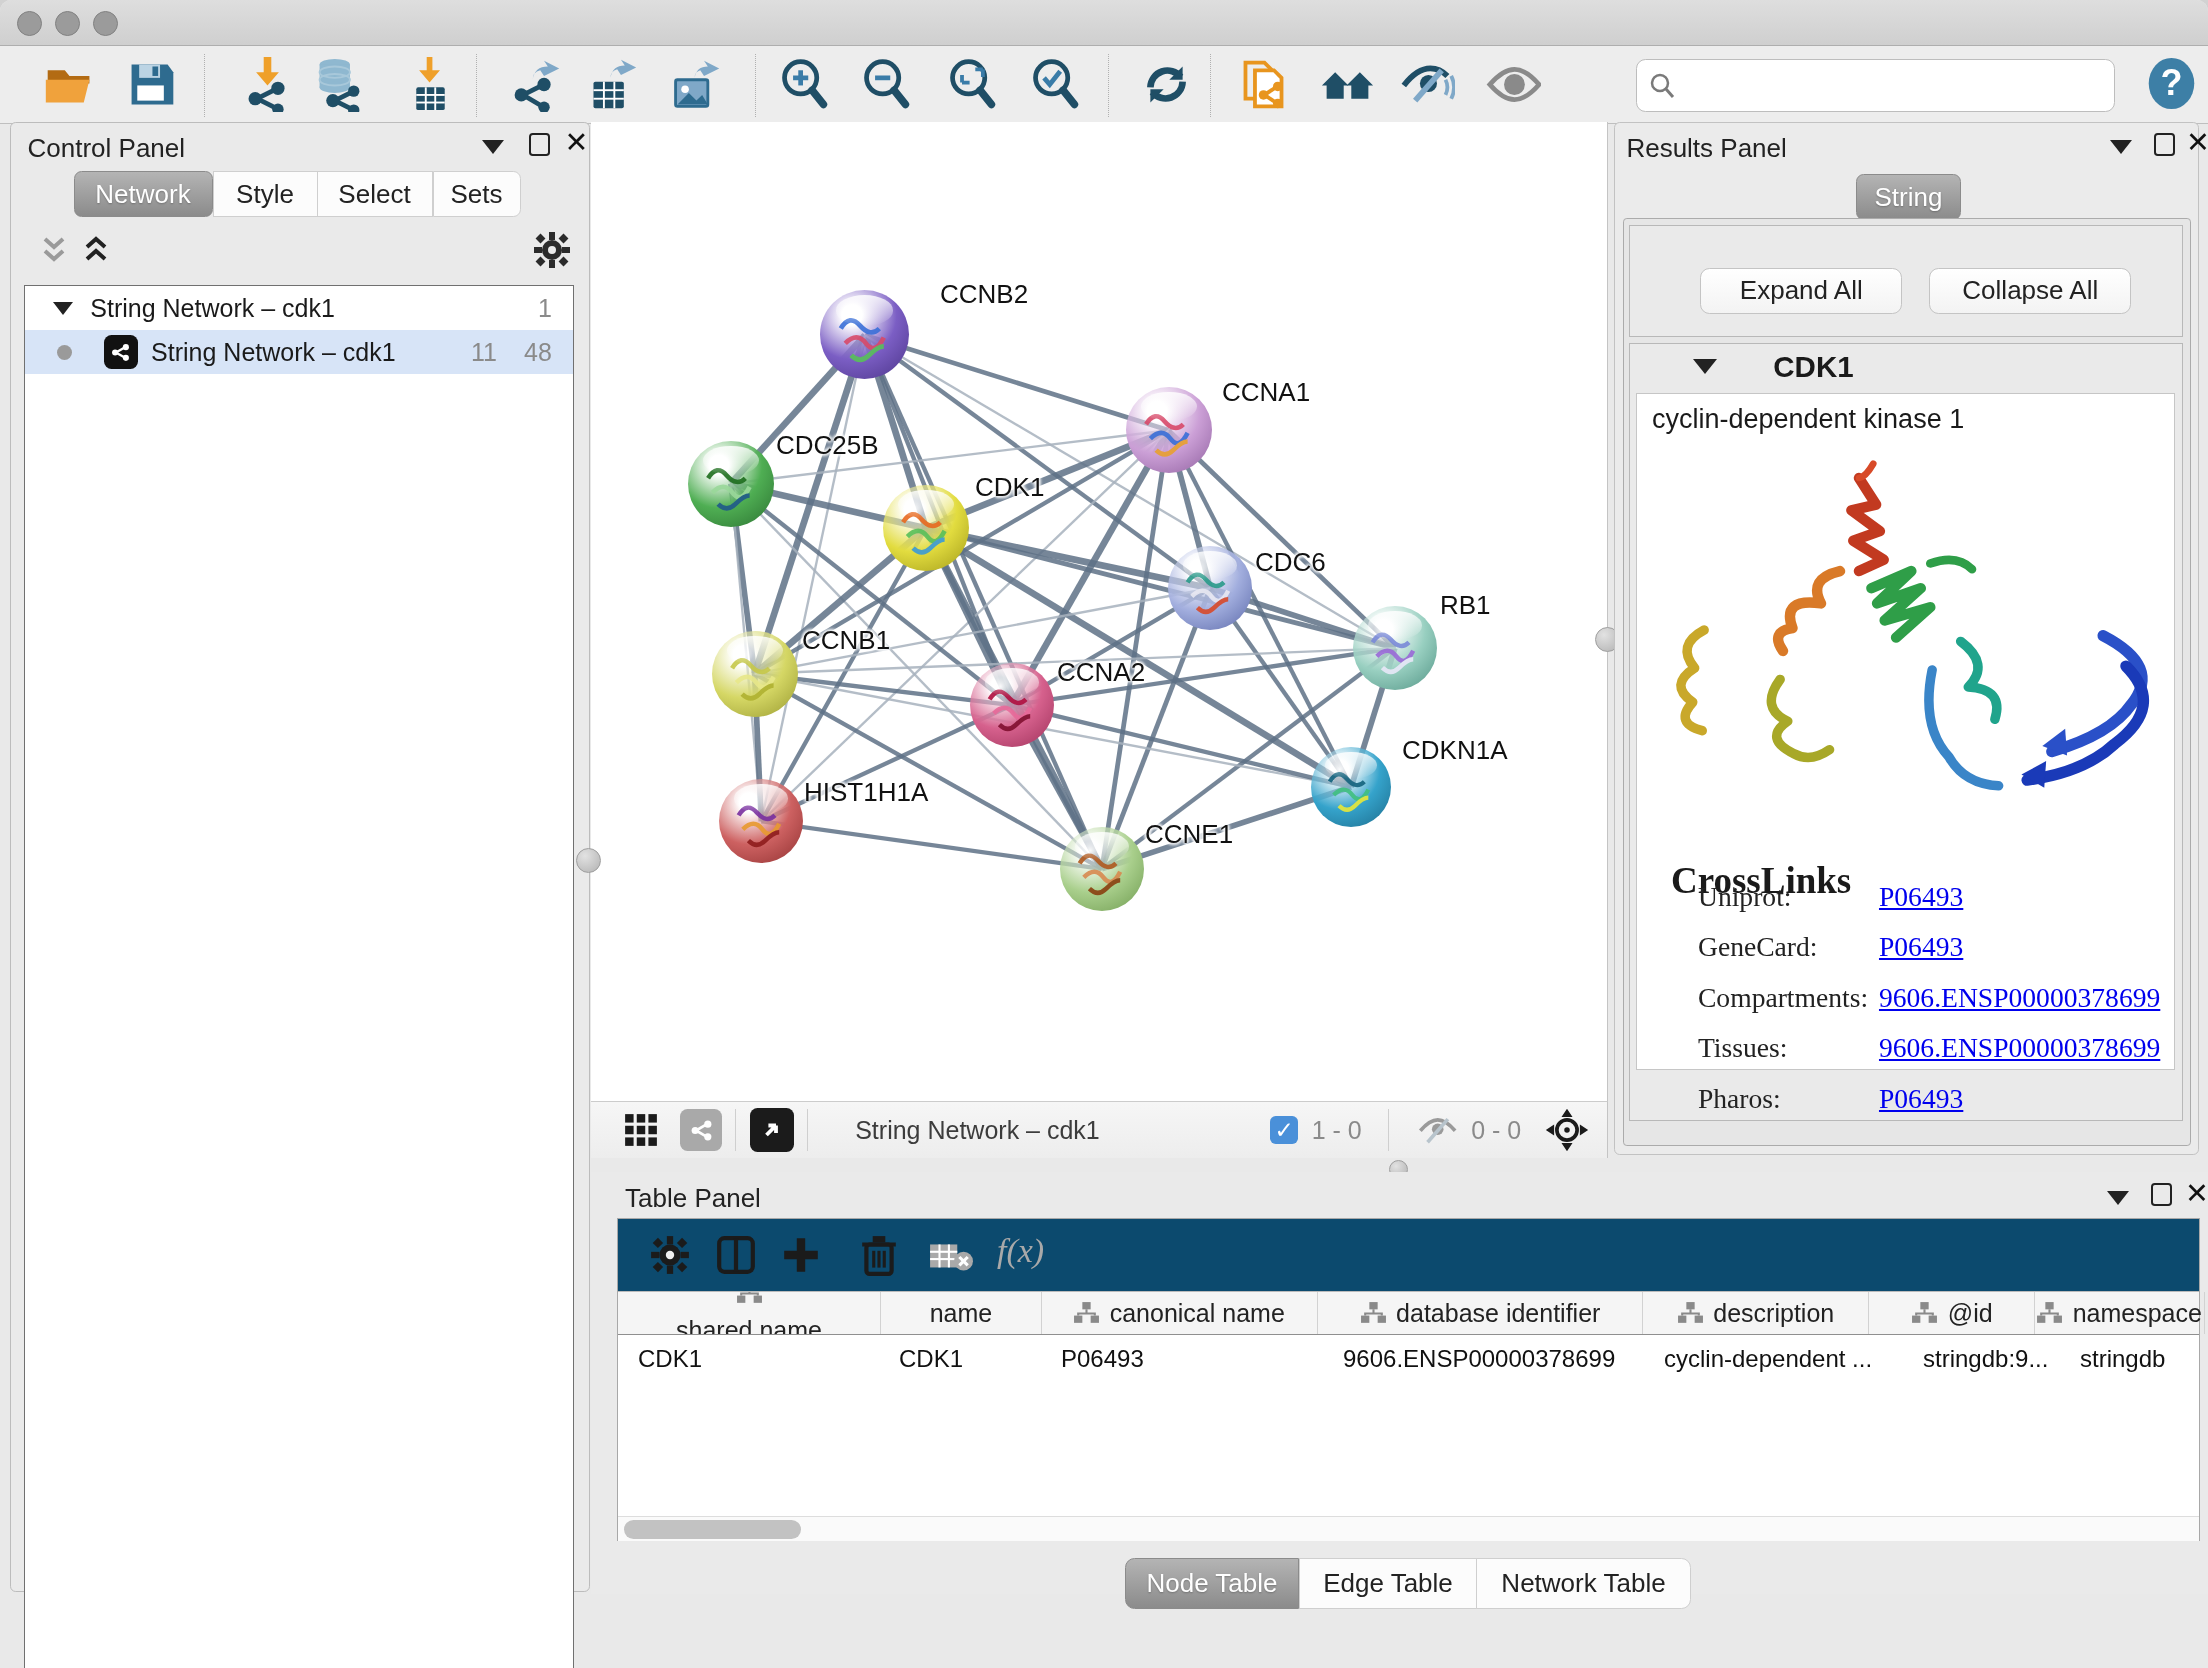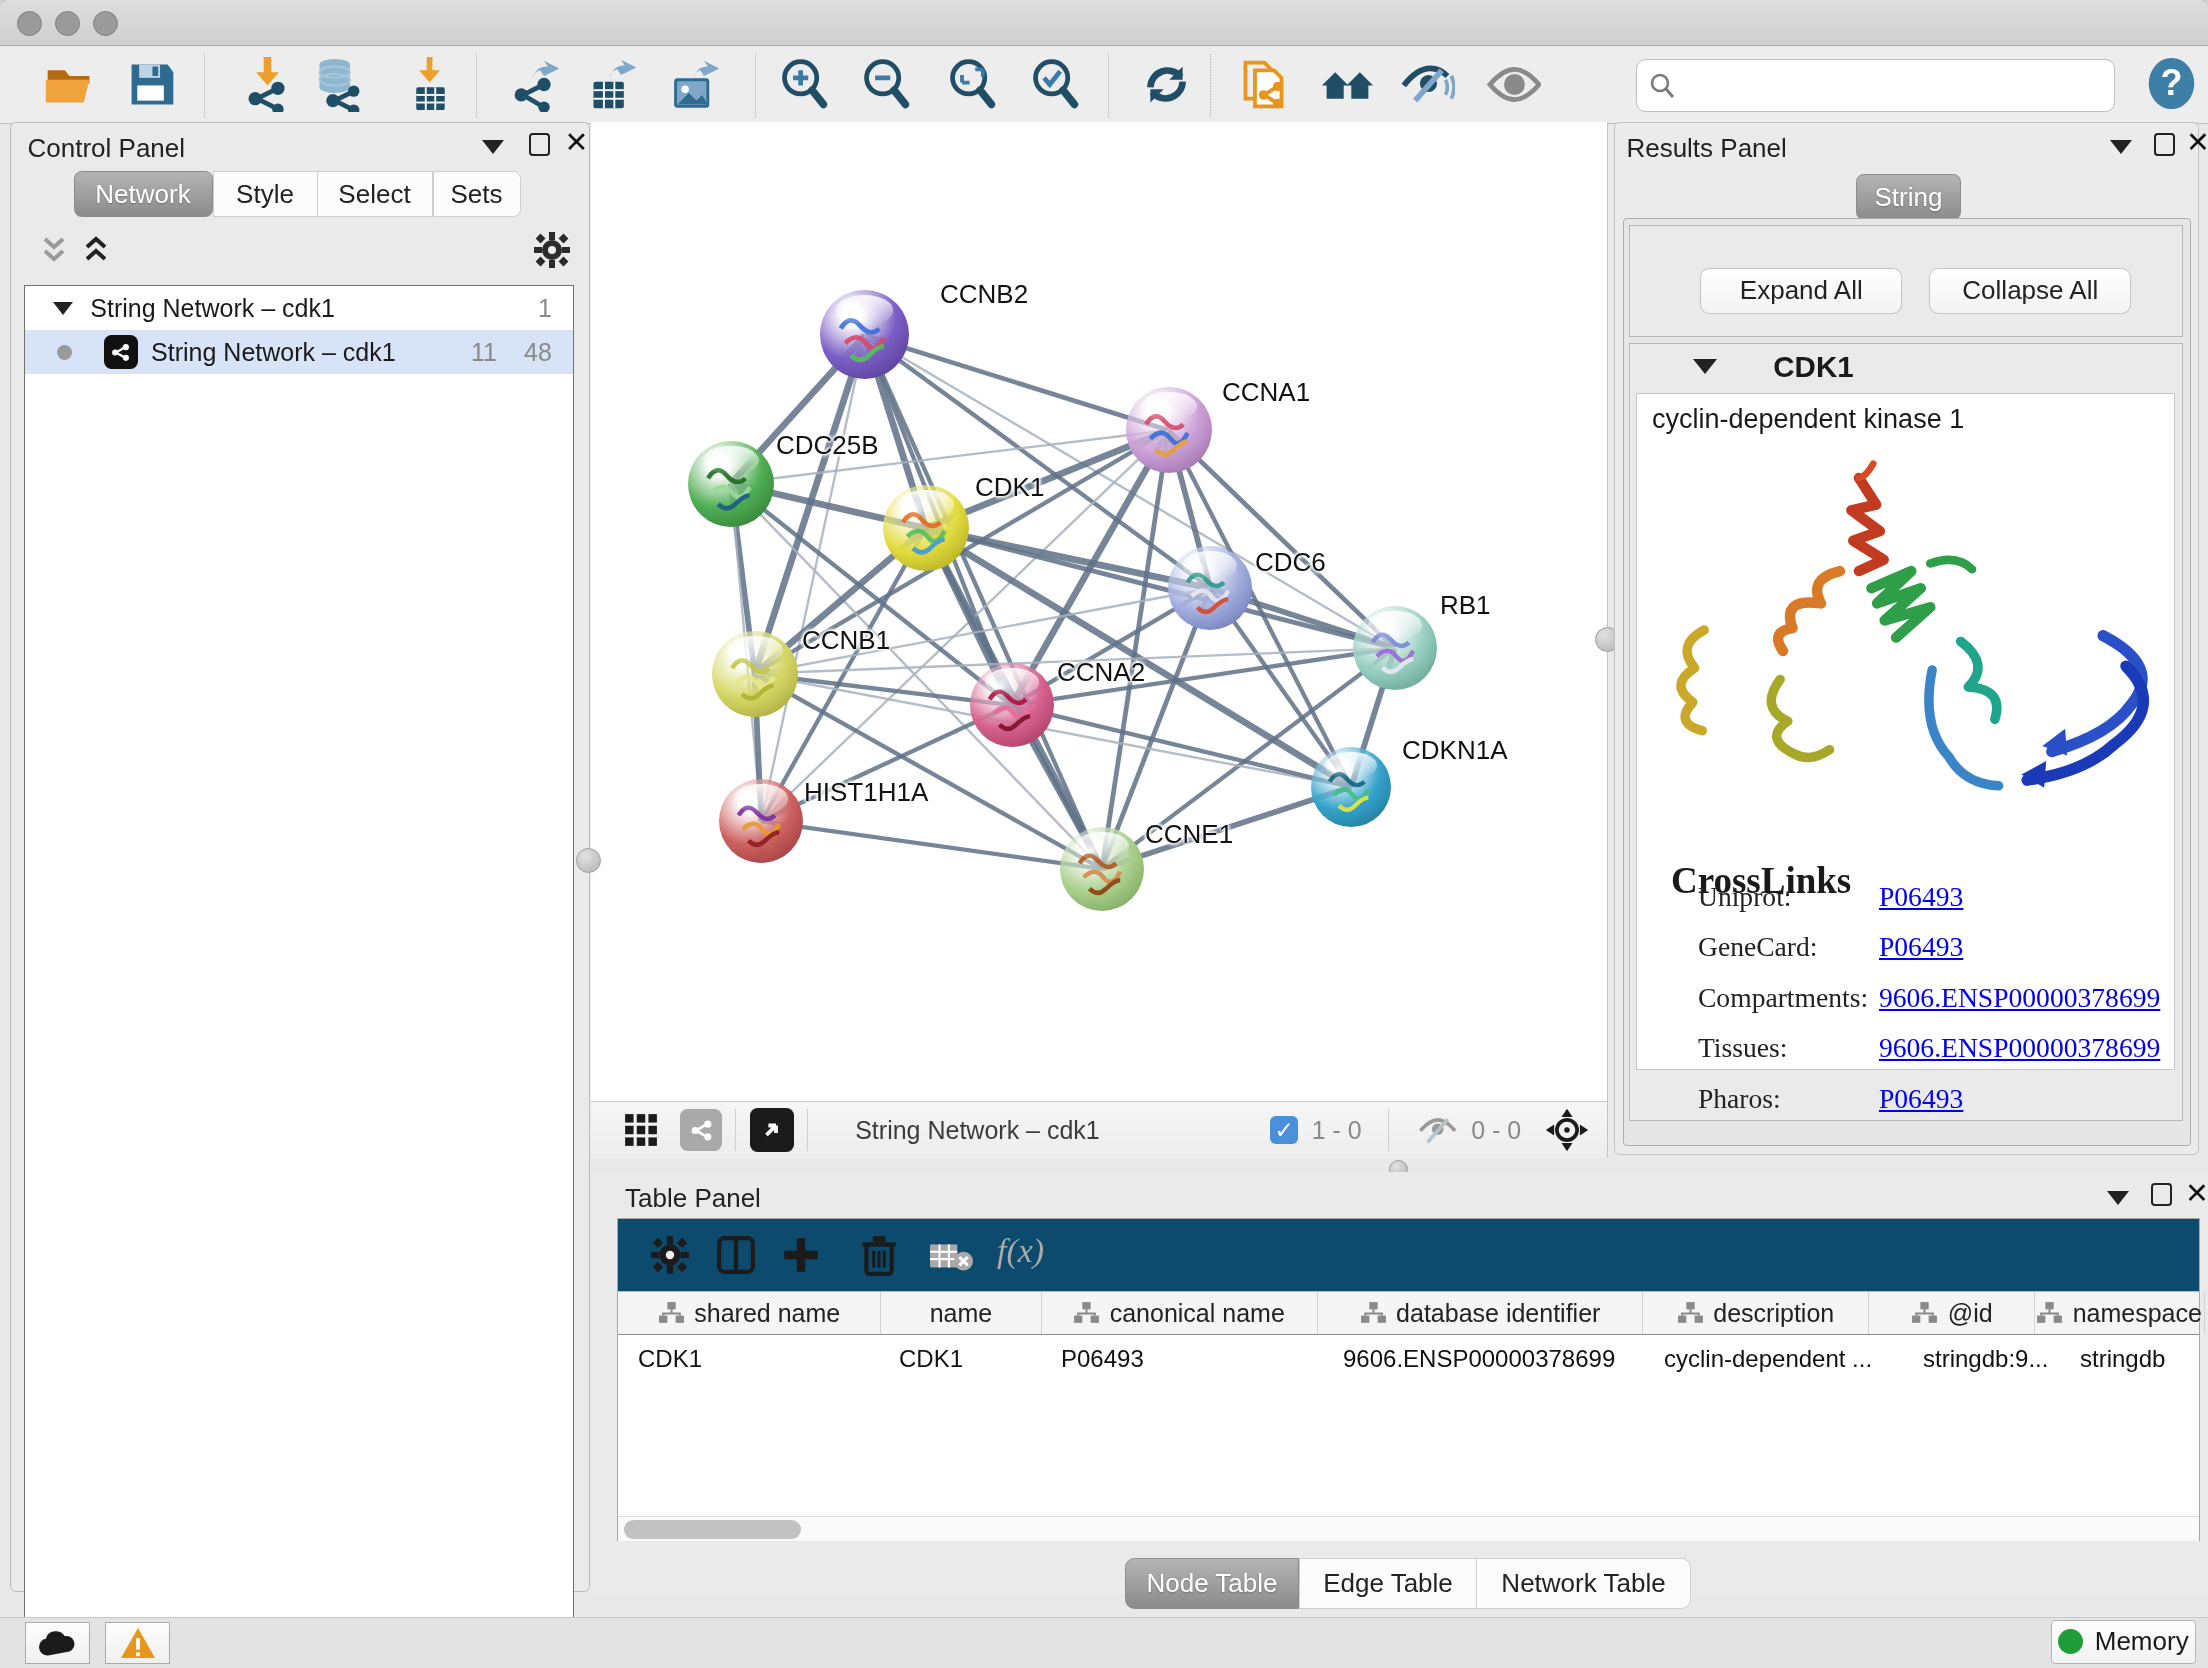--- a/index.html
+++ b/index.html
@@ -707,21 +707,21 @@
                 <line x1="11" y1="4" x2="11" y2="26"></line>
                 <line x1="20" y1="4" x2="20" y2="26"></line>
               </g>
               <circle cx="34" cy="20" r="9" fill="#a9a9a9"></circle>
               <path d="M30 16l8 8m0-8l-8 8" stroke="#fff" stroke-width="3"></path>
             </svg>
         </div>
         <div class="serif" style="position:absolute;left:379px;top:13.3px;font-size:34px;font-style:italic;color:#a9a9a9">f(x)</div>
       </div>
       <div id="tp-header">
-          <div class="tcell" style="left: 0px; width: 263px;">
+          <div class="tcell" style="left: 0px; width: 263px; flex-direction: column;">
             <span>
               <svg viewBox="0 0 26 24" style="width:27px;height:25px">
                 <g fill="#8a8a8a">
                   <rect x="9" y="1" width="8" height="7"></rect>
                   <rect x="1" y="14" width="8" height="7"></rect>
                   <rect x="17" y="14" width="8" height="7"></rect>
                 </g>
                 <g stroke="#8a8a8a" stroke-width="2" fill="none">
                   <path d="M13 8v4M5 14v-2h16v2"></path>
                 </g>
@@ -821,33 +821,15 @@
         <div id="tp-thumb"></div>
       </div>
     </div>
     <div id="tp-tabs">
         <div class="tab bottom-tab active" style="left: 534px; top: 386px; width: 174px; height: 51px; border-radius: 9.5px 0px 0px 9.5px;">Node Table</div>
         <div class="tab bottom-tab" style="left: 708px; top: 386px; width: 178px; height: 51px; border-radius: 0px;">Edge Table</div>
         <div class="tab bottom-tab" style="left: 885px; top: 386px; width: 215px; height: 51px; border-radius: 0px 9.5px 9.5px 0px;">Network Table</div>
       </div>
   </div>
 
-  <div id="status-bar">
-    <div class="sb-btn" style="left:25px">
-      <svg viewBox="0 0 40 30" style="width:40px;height:30px">
-          <path d="M10 26a7 7 0 0 1-1-14 9 9 0 0 1 17-2 6.5 6.5 0 0 1 5 12z" fill="#1b1b1b" stroke="#1b1b1b" stroke-width="3"></path>
-        </svg>
-    </div>
-    <div class="sb-btn" style="left:105px">
-      <svg viewBox="0 0 40 36" style="width:38px;height:34px">
-          <path d="M20 2L38 34H2z" fill="#e8951e"></path>
-          <rect x="18" y="13" width="4" height="12" fill="#fff"></rect>
-          <rect x="18" y="28" width="4" height="4" fill="#fff"></rect>
-        </svg>
-    </div>
-    <div id="memory-btn">
-      <div class="green-dot"></div>
-      <span>Memory</span>
-    </div>
-  </div>
 
 </div>
 
 
 </body></html>

